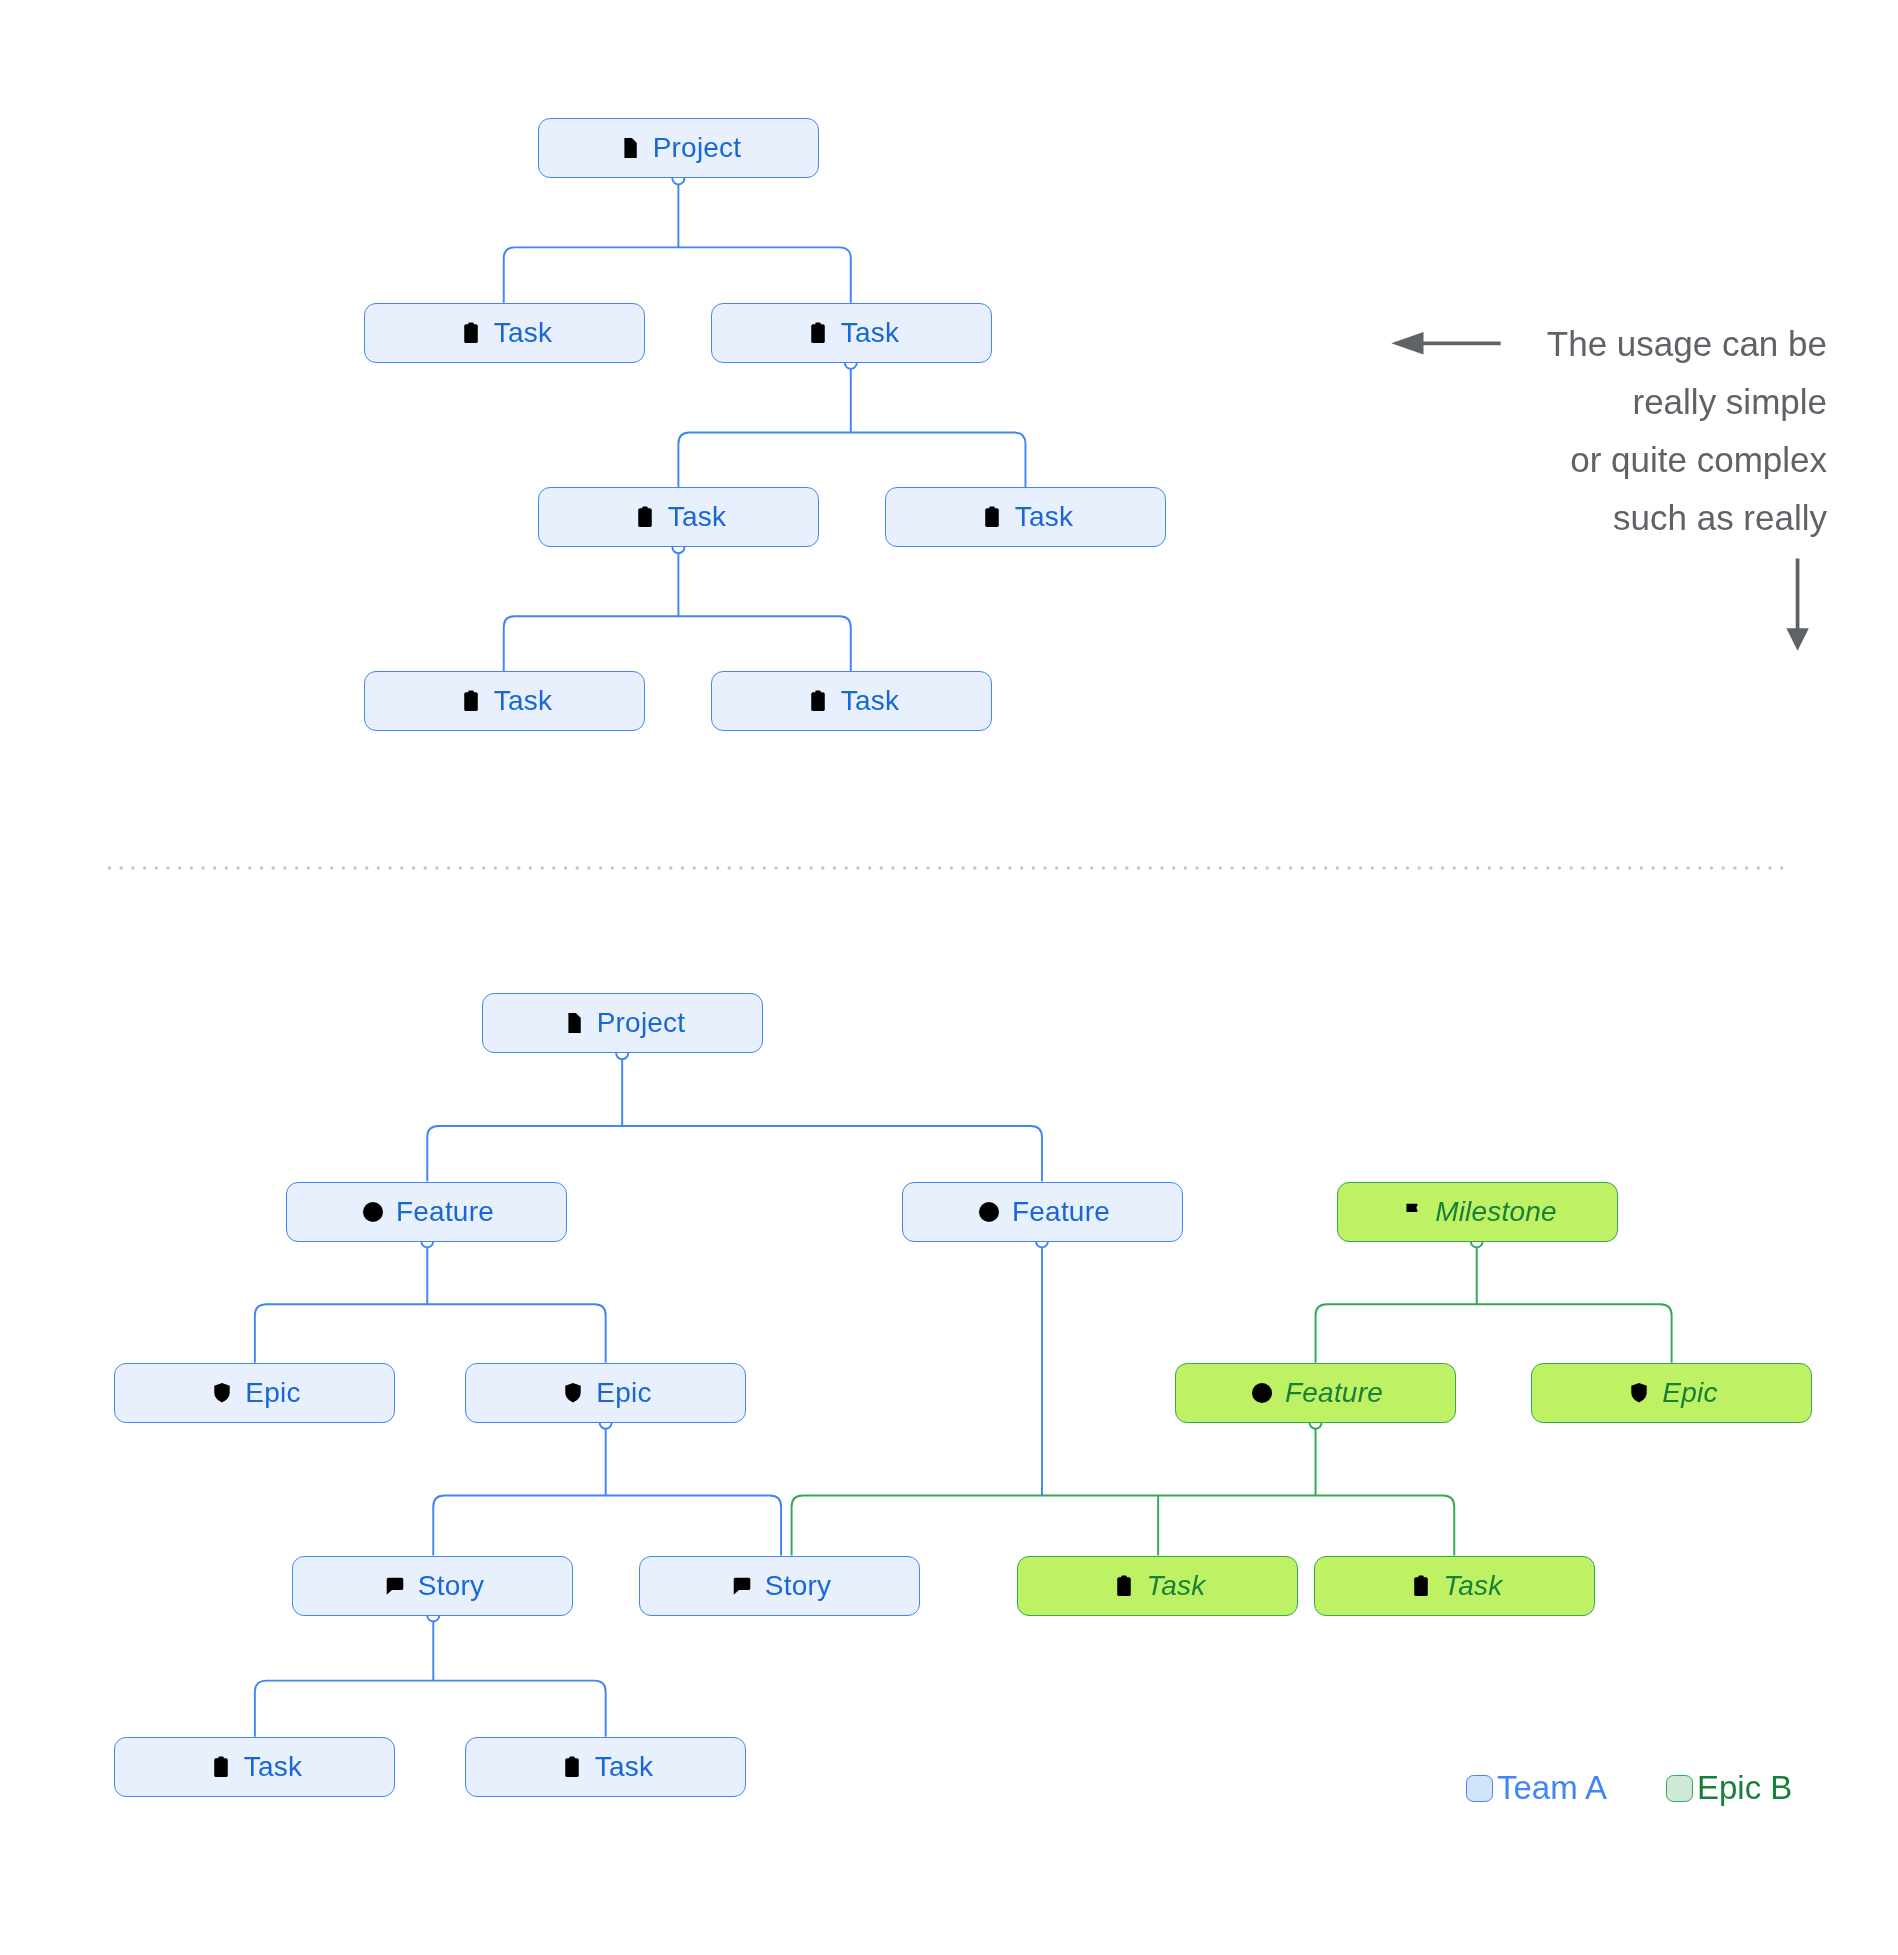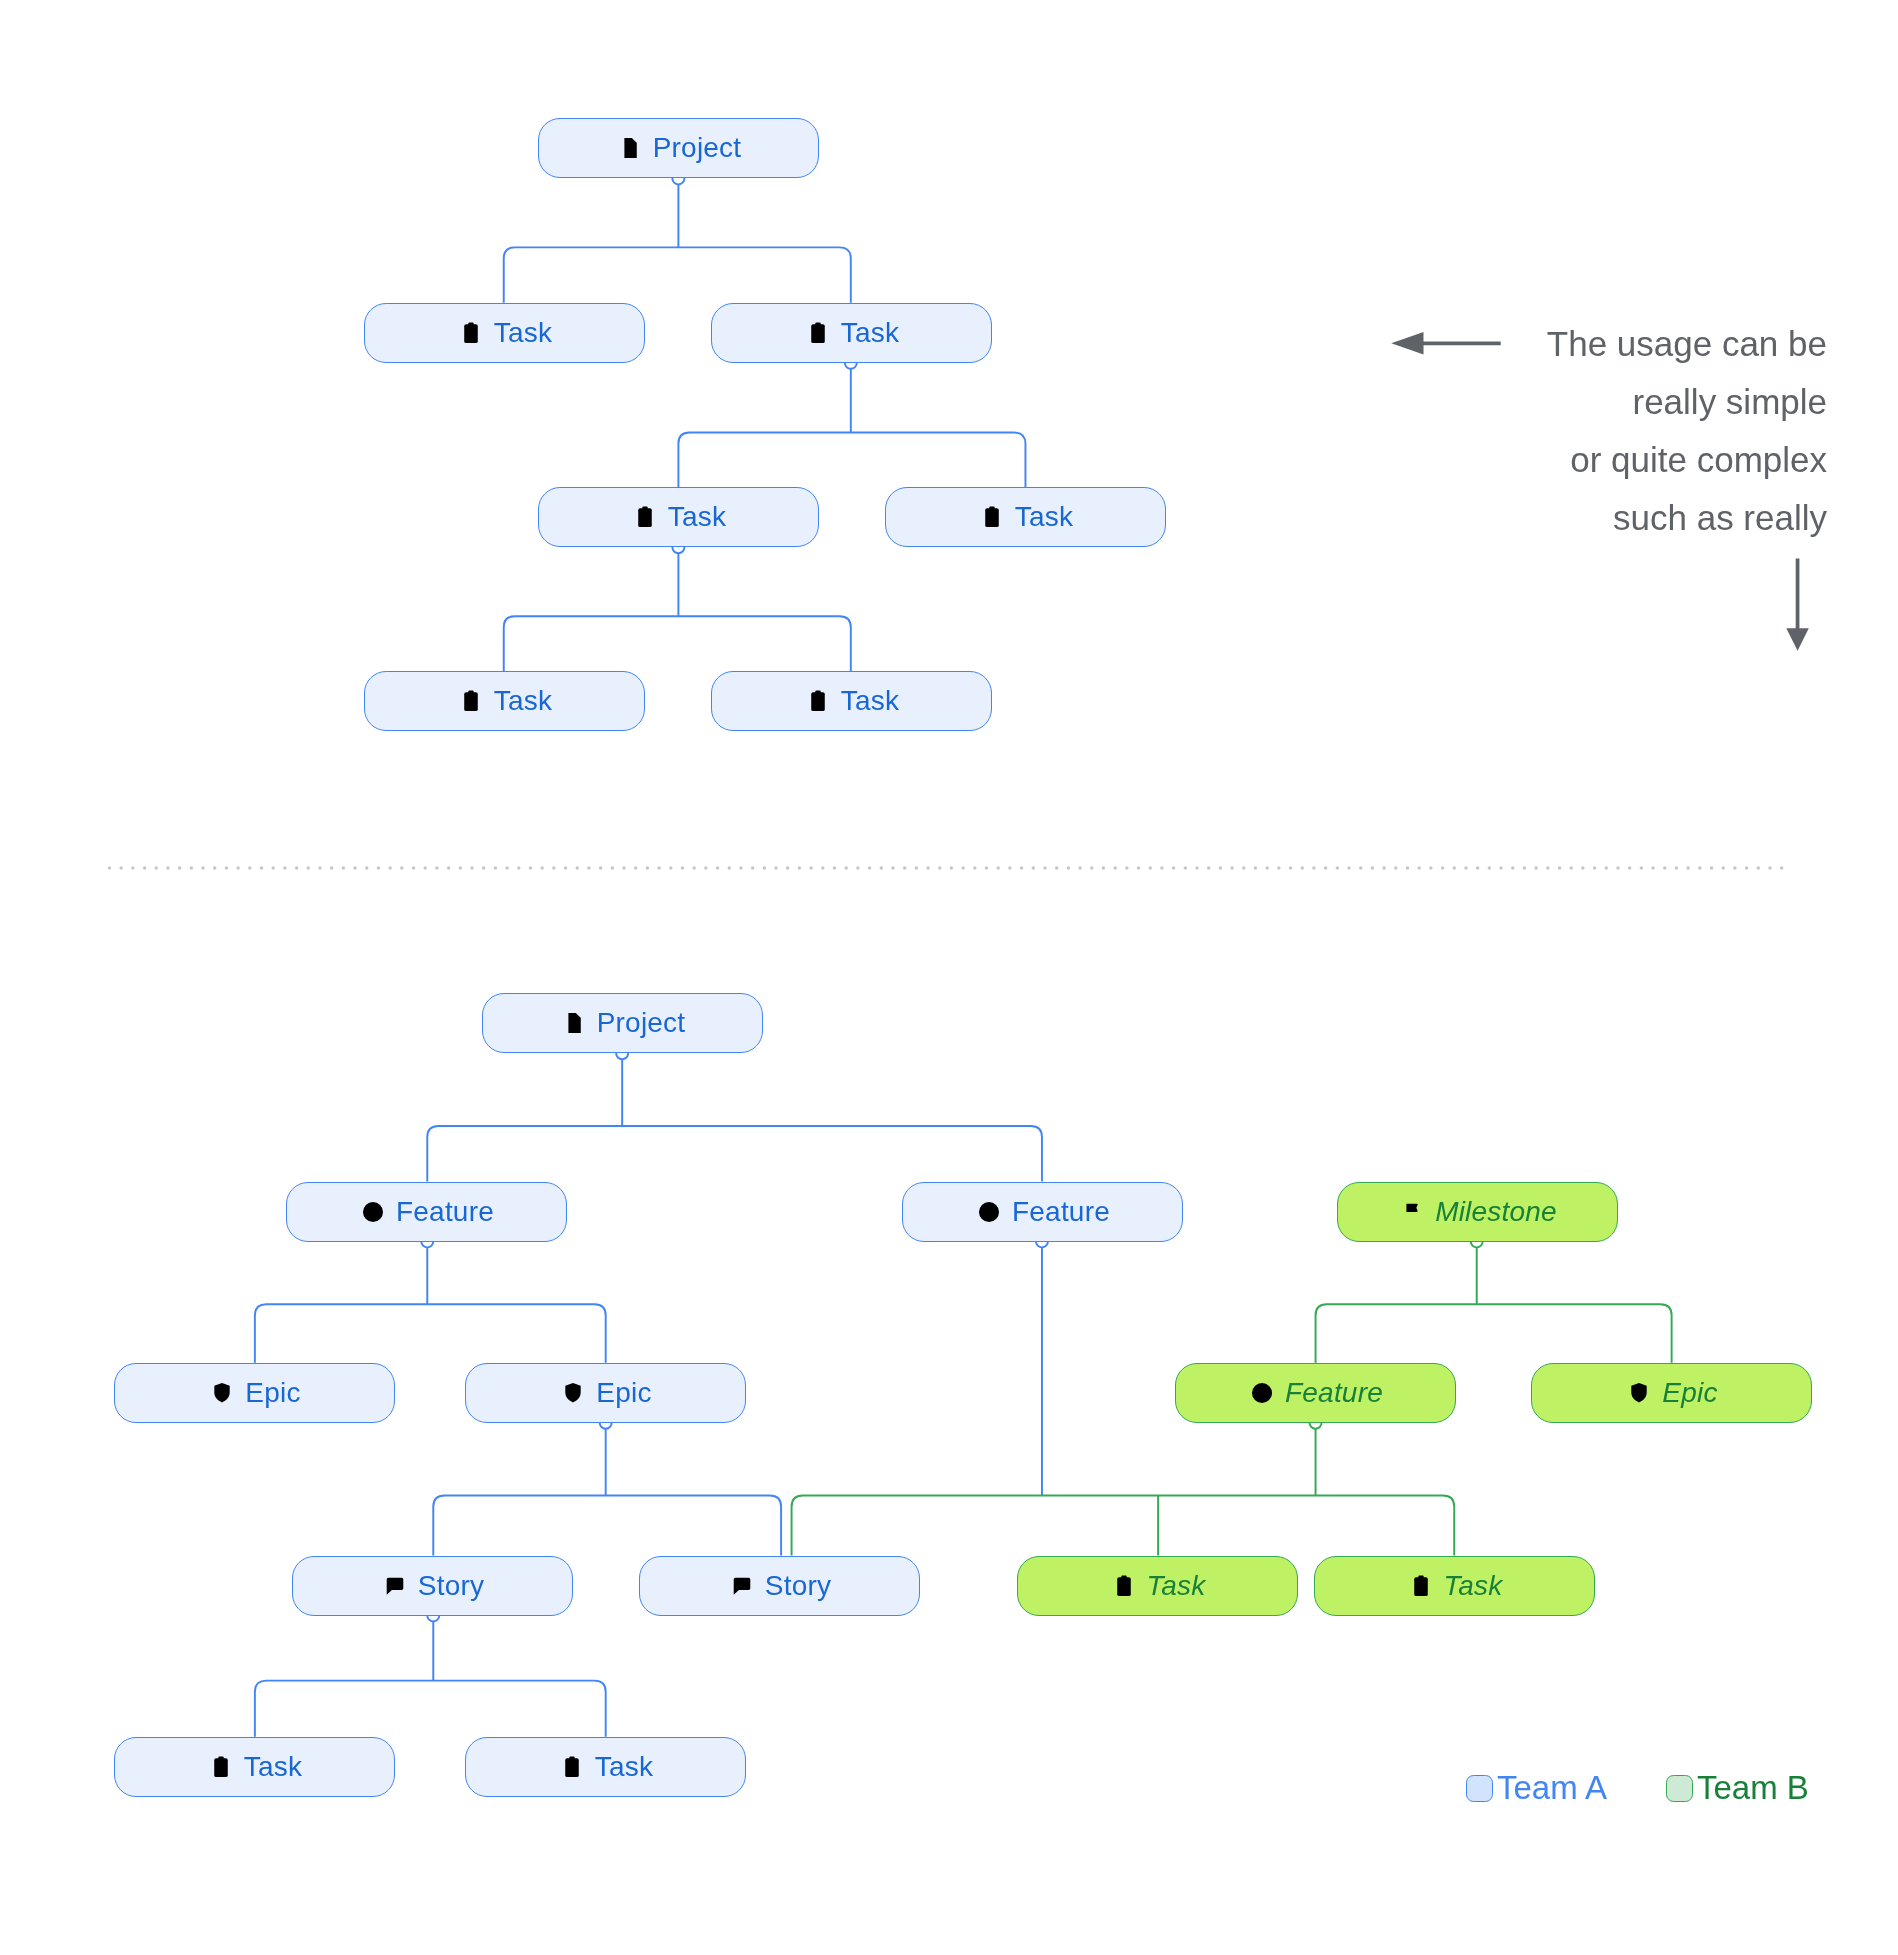--- a/index.html
+++ b/index.html
@@ -20,21 +20,21 @@
   .divider{stroke:#c4c7ca;stroke-width:4.5px;stroke-linecap:round;stroke-dasharray:0.1 15.5;fill:none;}
   .anno-stroke{stroke:#5f6368;stroke-width:5px;fill:none;}
   .anno-fill{fill:#5f6368;stroke:none;}
 
   .node{
     position:absolute;
     width:281px;height:60px;
     box-sizing:border-box;
     border:1.9px solid #4285f4;
     background:#e8f0fe;
-    border-radius:22px;
+    border-radius:12px;
     display:flex;align-items:center;justify-content:center;
     gap:9px;
     font-size:28px;font-weight:500;
     color:#1967d2;
     letter-spacing:0.2px;
   }
   .node.team-b{
     border-color:#34a853;
     background:#bef264;
     color:#188038;
@@ -281,18 +281,18 @@
     <span>Task</span>
   </div>
 
   <div class="legend">
     <div class="legend-item a">
       <span class="swatch"></span>
       <span>Team A</span>
     </div>
     <div class="legend-item b">
       <span class="swatch"></span>
-      <span>Team B</span>
+      <span>Epic B</span>
     </div>
   </div>
 
 </div>
 
 
 </body></html>

